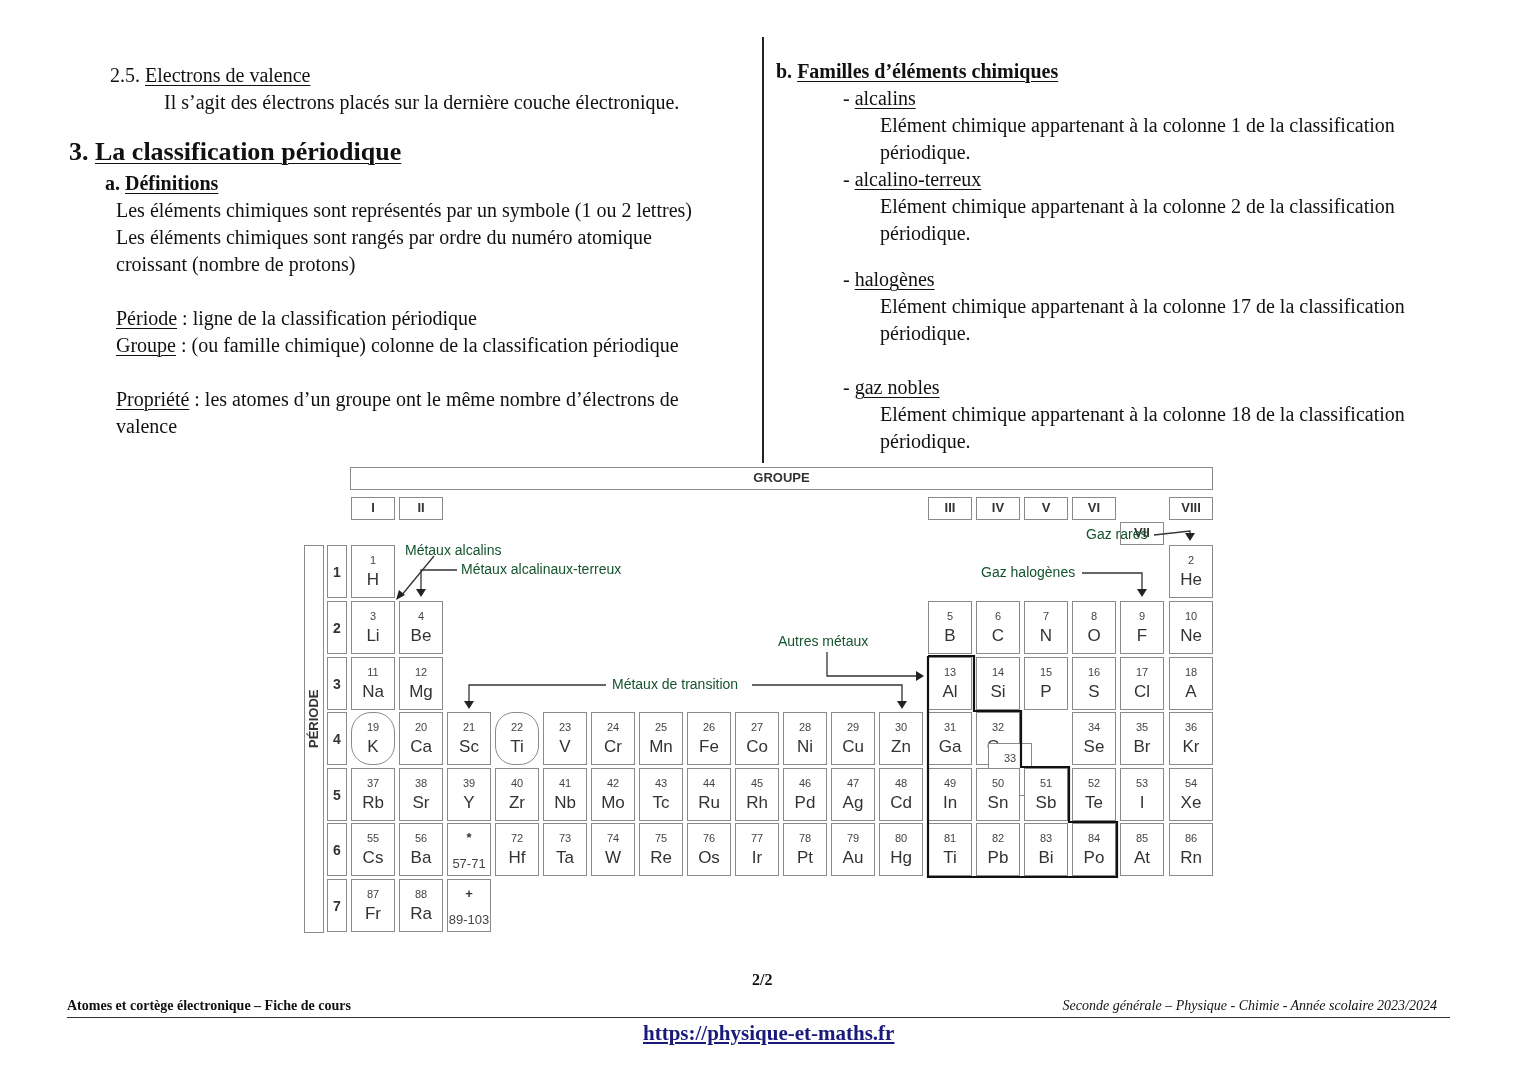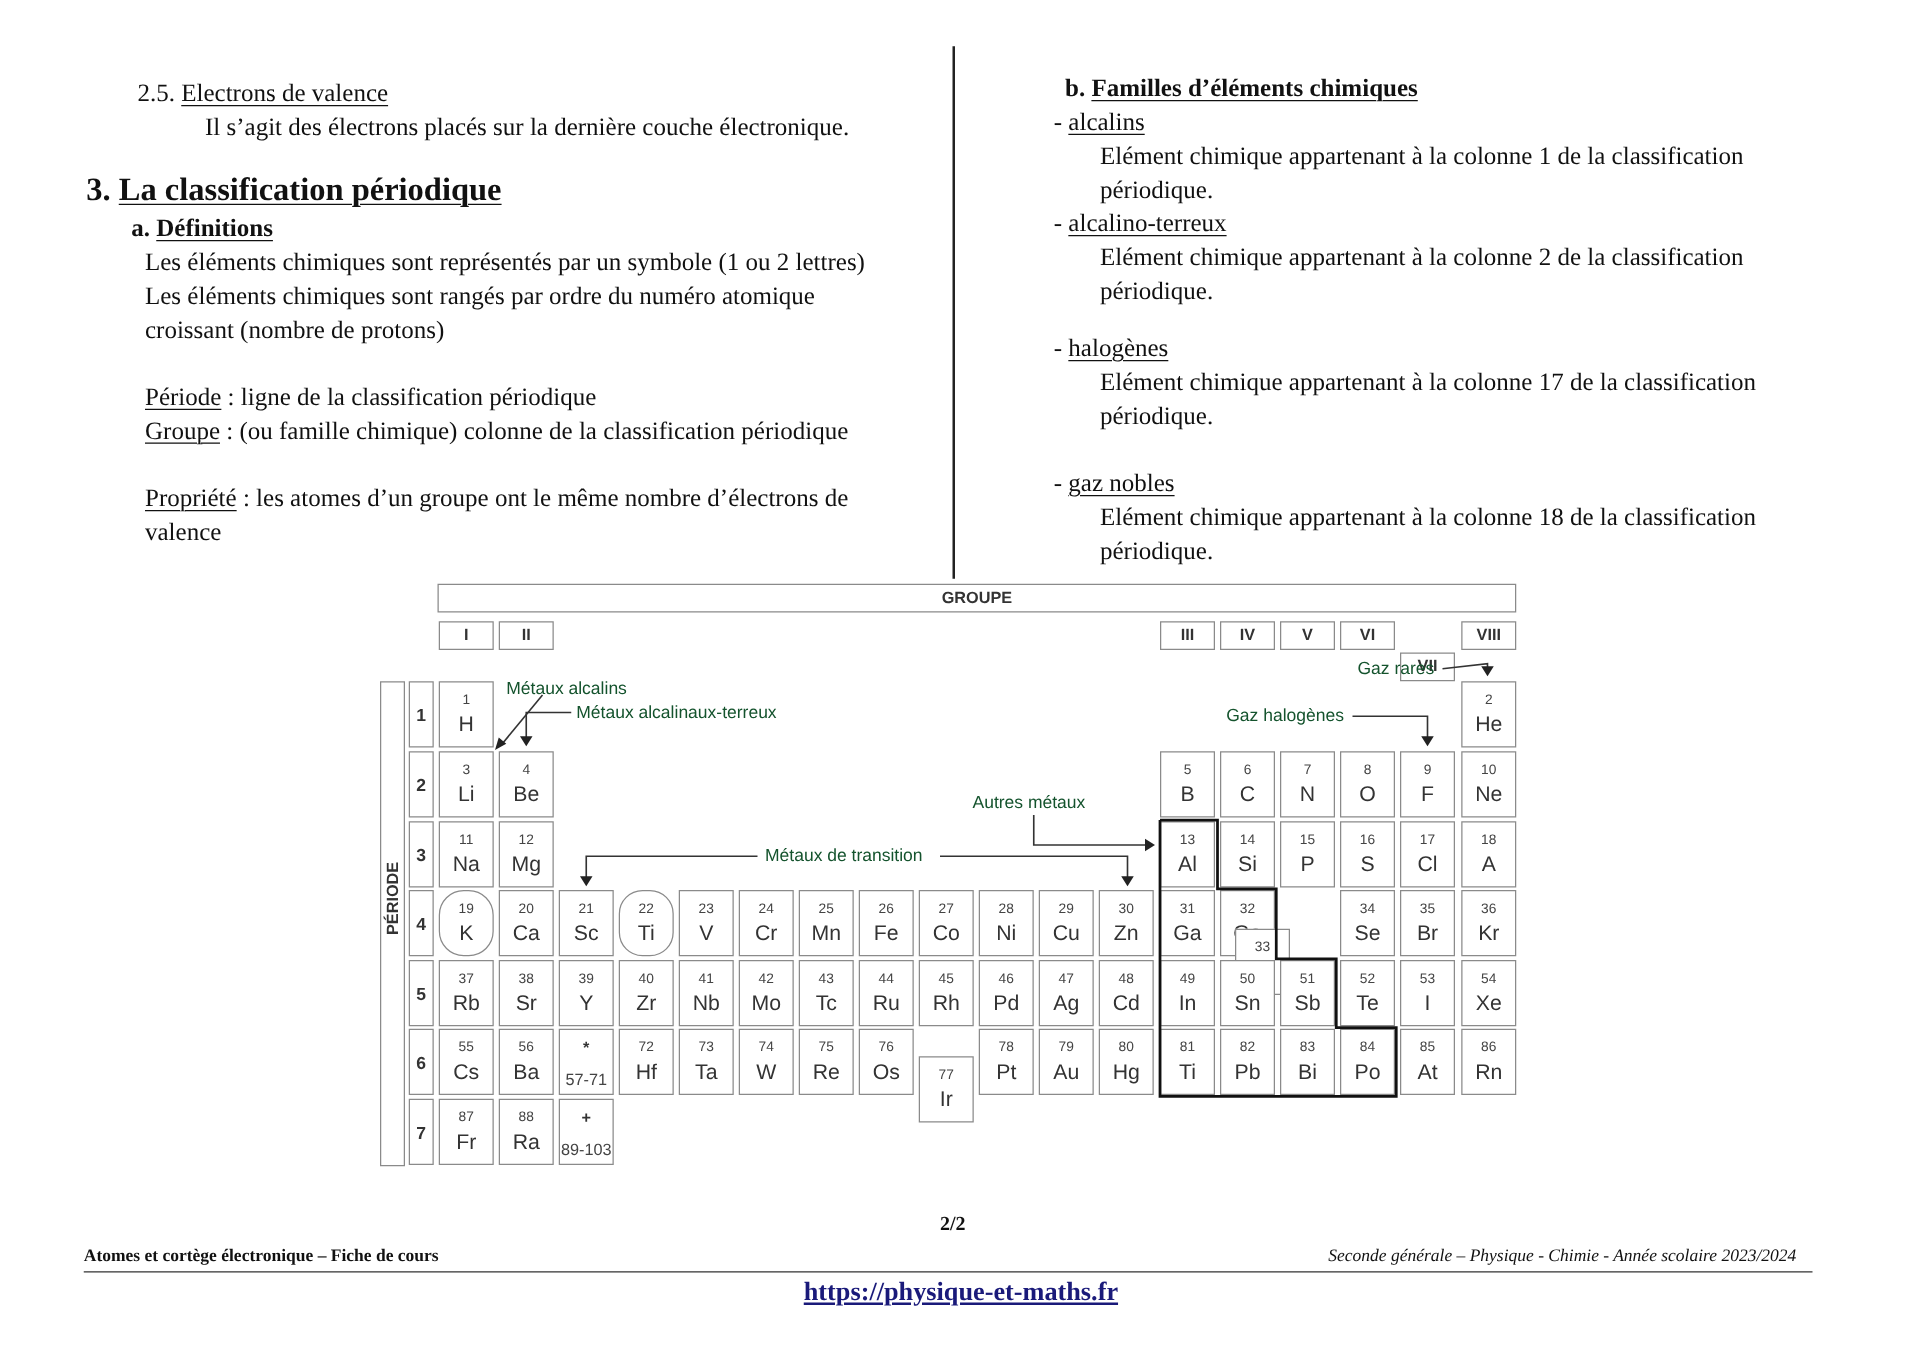--- a/index.html
+++ b/index.html
@@ -59,21 +59,21 @@
 <div class="abs txt" style="left:116px; top:332px;">
   <span class="u">Groupe</span><span> : (ou famille chimique) colonne de la classification périodique</span>
 </div>
 <div class="abs txt" style="left:116px; top:386px;">
   <span class="u">Propriété</span><span> : les atomes d’un groupe ont le même nombre d’électrons de</span>
 </div>
 <div class="abs txt" style="left:116px; top:413px;">valence</div>
 
 <div class="abs divider"></div>
 
-<div class="abs txt b" style="left:852px; top:58px;">
+<div class="abs txt b" style="left:776px; top:58px;">
   <span>b.</span>
   <span class="u">Familles d’éléments chimiques</span>
 </div>
 
 <div class="abs txt" style="left:843px; top:85px;">
   <span>- </span><span class="u">alcalins</span>
 </div>
 <div class="abs txt" style="left:880px; top:112px;">Elément chimique appartenant à la colonne 1 de la classification</div>
 <div class="abs txt" style="left:880px; top:139px;">périodique.</div>
 
@@ -365,21 +365,21 @@
       <span class="s">W</span>
     </div>
   <div class="cell" style="left:639px; top:823px;">
       <span class="z">75</span>
       <span class="s">Re</span>
     </div>
   <div class="cell" style="left:687px; top:823px;">
       <span class="z">76</span>
       <span class="s">Os</span>
     </div>
-  <div class="cell" style="left:735px; top:845px;">
+  <div class="cell" style="left:735px; top:823px;">
       <span class="z">77</span>
       <span class="s">Ir</span>
     </div>
   <div class="cell" style="left:783px; top:823px;">
       <span class="z">78</span>
       <span class="s">Pt</span>
     </div>
   <div class="cell" style="left:831px; top:823px;">
       <span class="z">79</span>
       <span class="s">Au</span>

